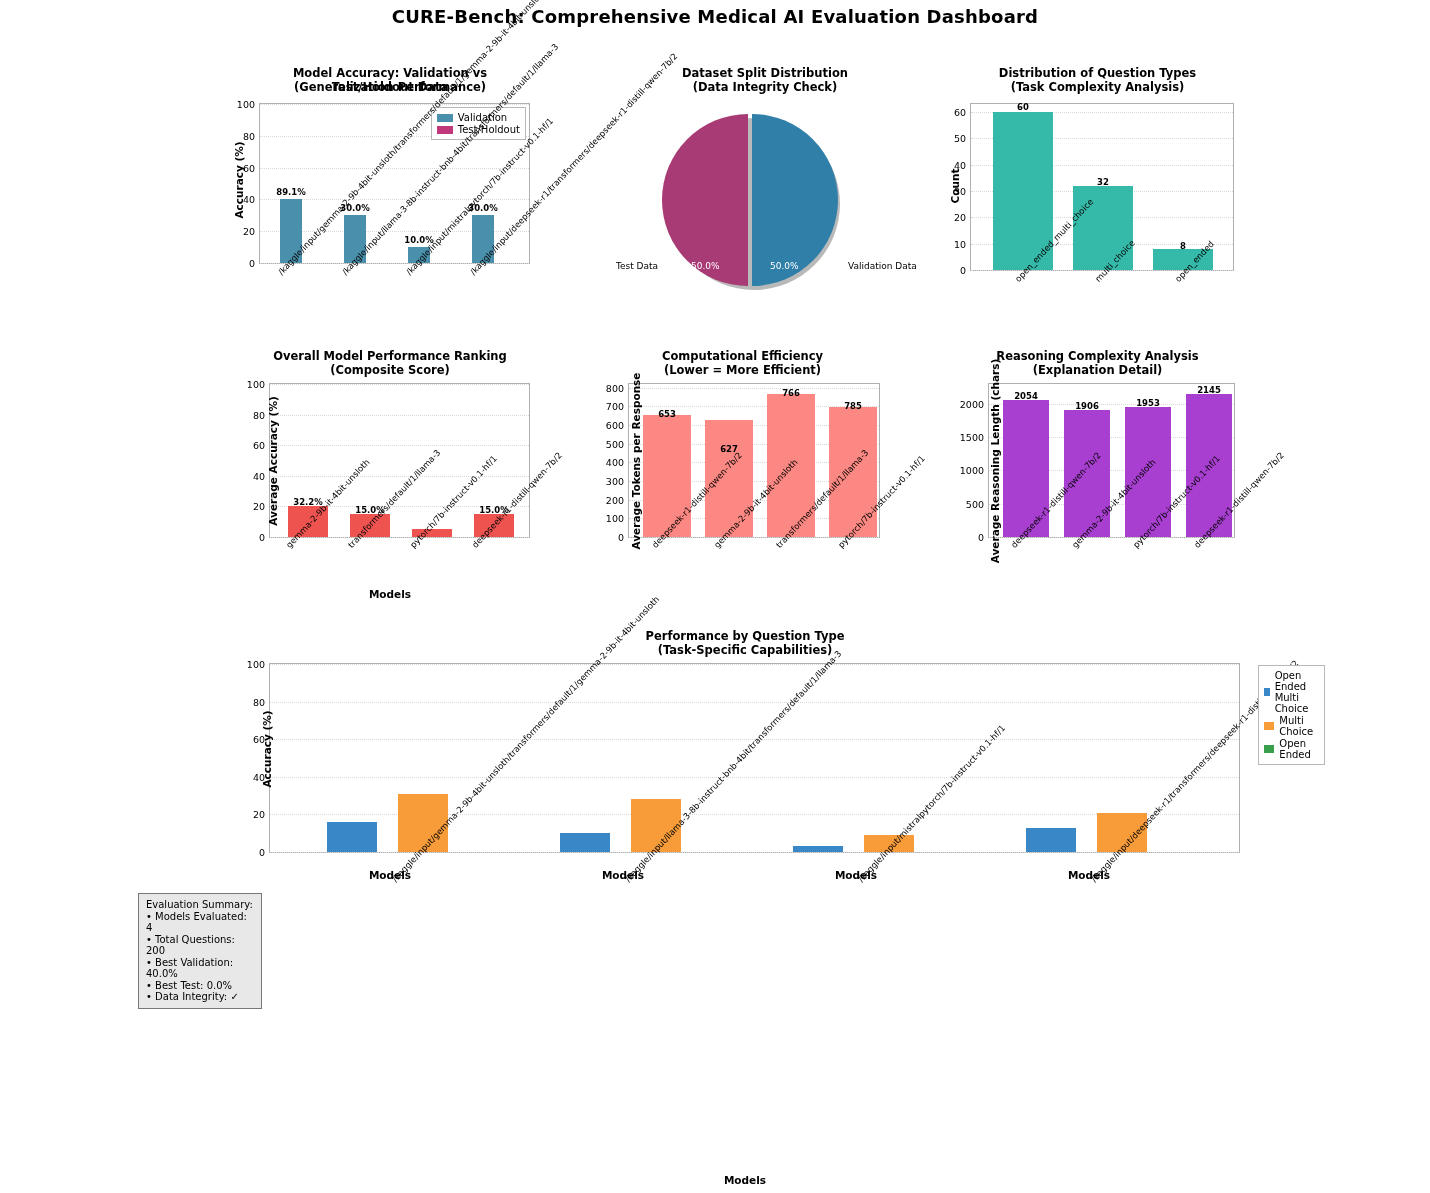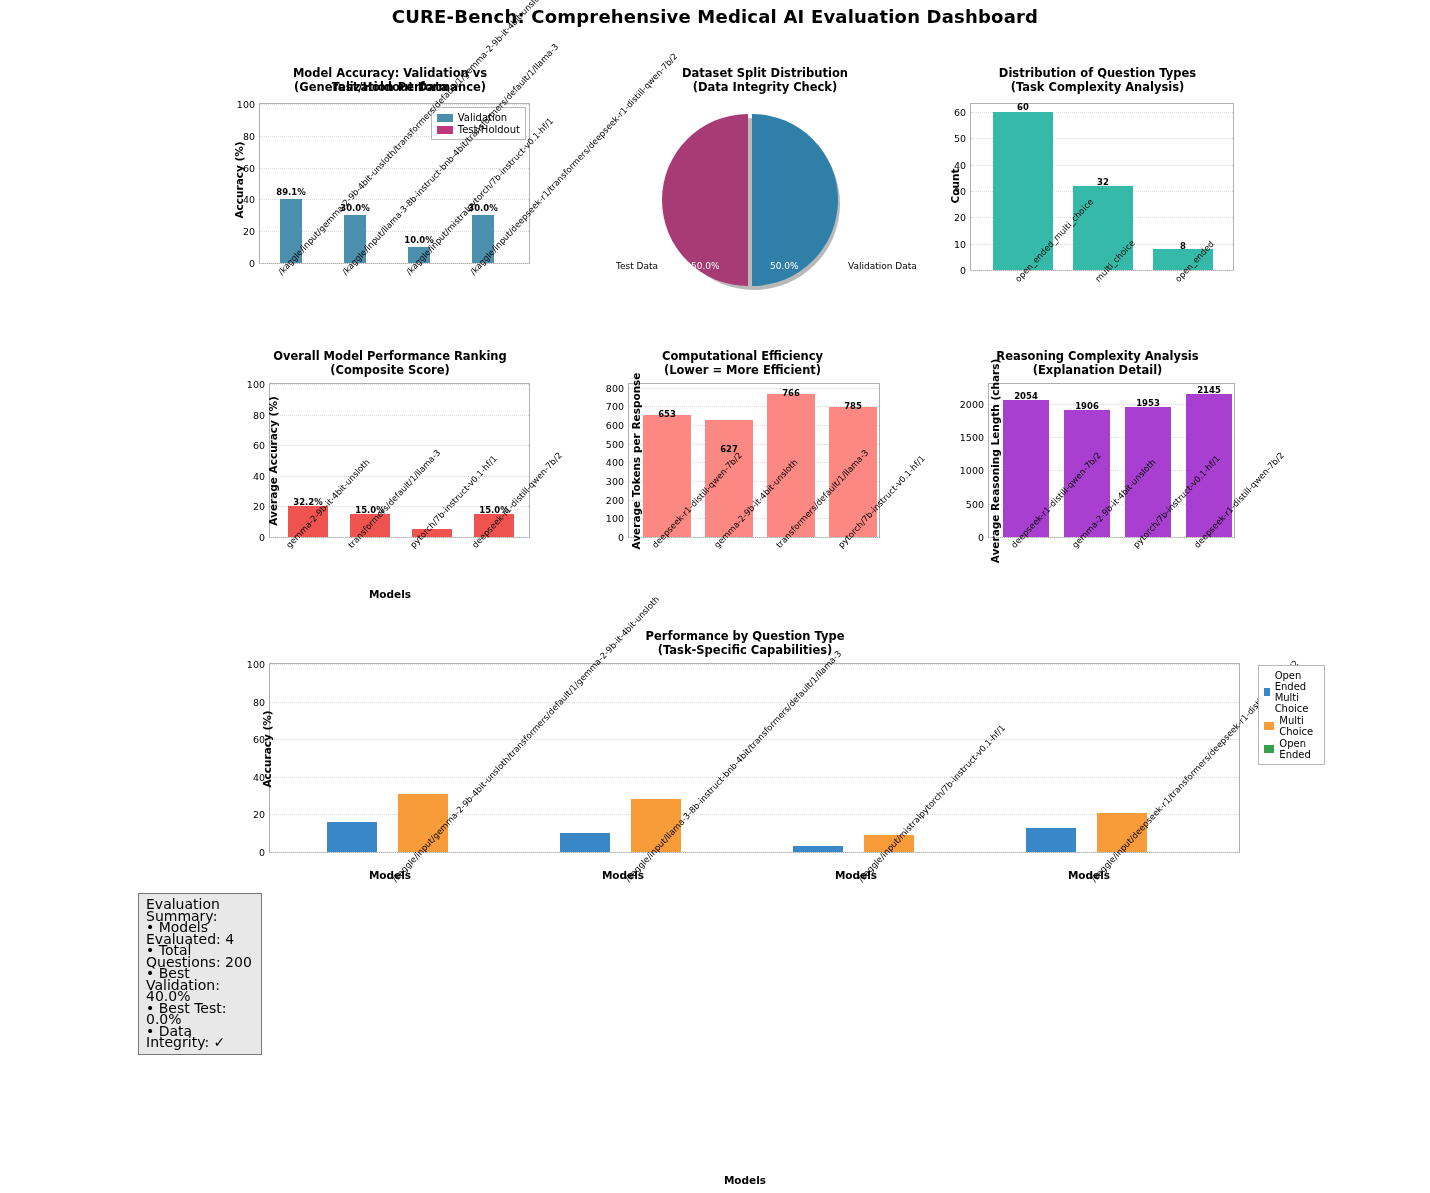--- a/index.html
+++ b/index.html
@@ -12,21 +12,21 @@
   .grid-h{position:absolute;left:0;right:0;border-top:1px dotted #d9d9d9;height:0;}
   .ytick{position:absolute;right:100%;margin-right:5px;font-size:9.5px;transform:translateY(-50%);white-space:nowrap;}
   .ylabel{position:absolute;font-size:10.5px;font-weight:bold;transform-origin:center center;white-space:nowrap;}
   .xlabel{position:absolute;font-size:10.5px;font-weight:bold;text-align:center;white-space:nowrap;}
   .bar{position:absolute;bottom:0;}
   .barval{position:absolute;font-size:8.5px;font-weight:bold;text-align:center;white-space:nowrap;}
   .xtick-rot{position:absolute;font-size:8.5px;white-space:nowrap;transform-origin:left top;transform:rotate(-47deg);}
   .legendbox{position:absolute;border:1px solid #b8b8b8;background:#fff;padding:3px 5px;font-size:10px;}
   .lrow{display:flex;align-items:center;margin:1px 0;}
   .lsw{width:16px;height:8px;margin-right:5px;display:inline-block;}
-  .summary{position:absolute;border:1px solid #777;background:#e8e8e8;padding:5px 7px;font-size:14px;line-height:11.5px;}
+  .summary{position:absolute;border:1px solid #777;background:#e8e8e8;padding:5px 7px;font-size:10px;line-height:11.5px;}
   .pieshadow{position:absolute;border-radius:50%;background:#b9b9b9;}
   .pielabel{position:absolute;font-size:9px;white-space:nowrap;}
   .pieinner{position:absolute;font-size:9px;color:#fff;white-space:nowrap;}
 </style>
 </head>
 <body>
 
 <div class="abs dash-title">CURE-Bench: Comprehensive Medical AI Evaluation Dashboard</div>
 
 <div class="panel" style="left:250px;top:62px;width:280px;height:250px;">

